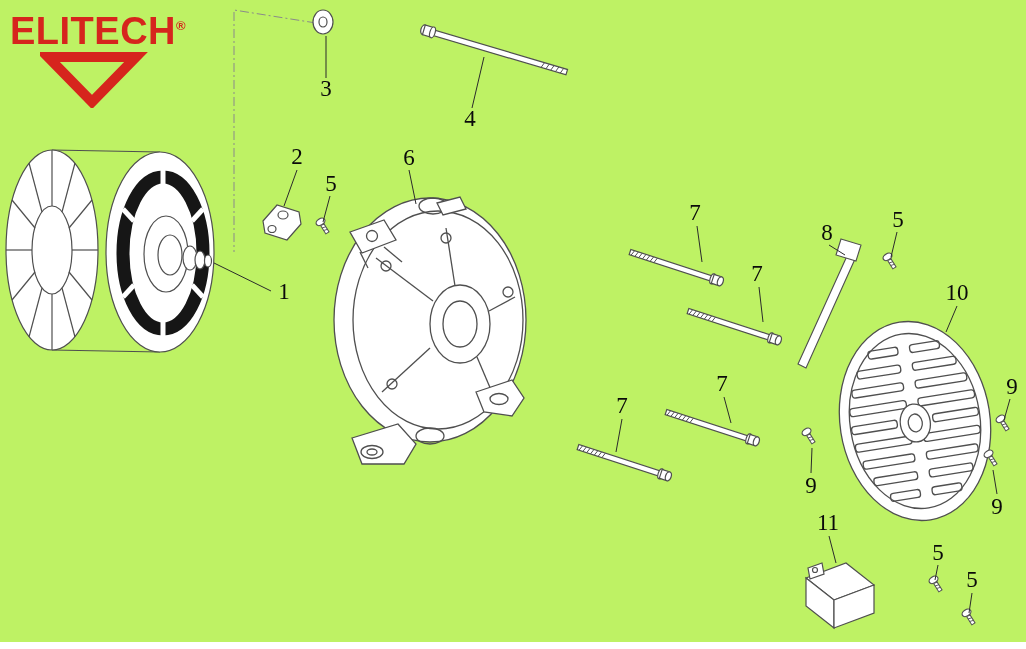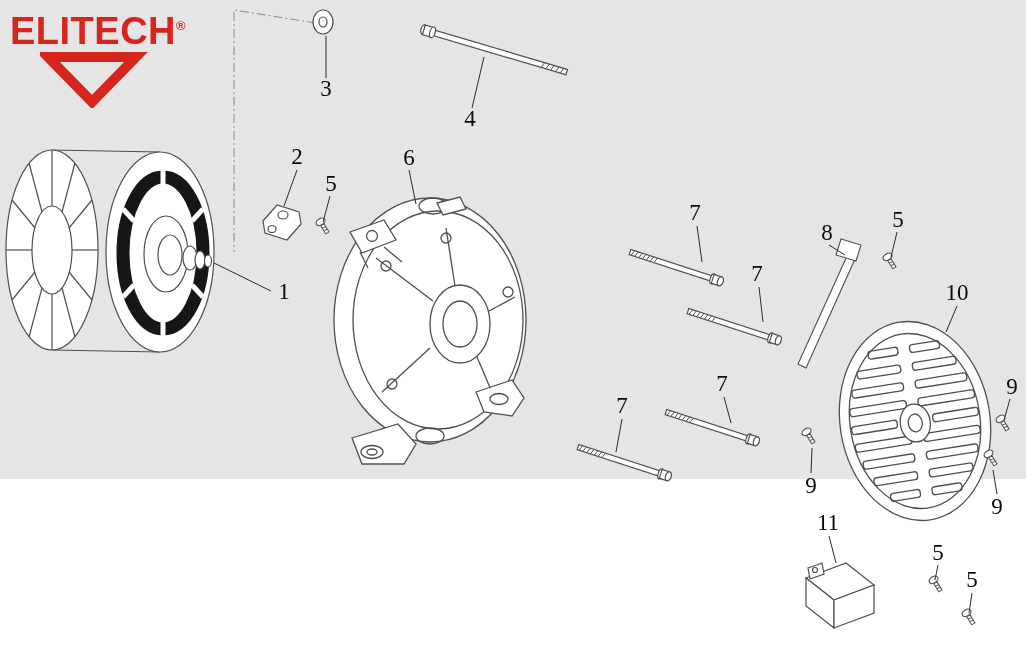--- a/index.html
+++ b/index.html
@@ -1,17 +1,17 @@
 <!DOCTYPE html>
 <html style="--brand-color: #d6251d;"><head>
 <meta charset="utf-8">
 <style>
   html,body{margin:0;padding:0;background:#fff;}
   body{width:1026px;height:649px;font-family:"Liberation Sans",sans-serif;overflow:hidden;}
-  .stage{position:relative;width:1026px;height:479px;background:#e5e5e5;}
+  .stage{position:relative;width:1026px;height:642px;background:#bef264;}
   svg.diagram{position:absolute;left:0;top:0;}
   .logo{position:absolute;left:10px;top:12px;width:190px;z-index:2;}
   .logo-text{color:var(--brand-color,#d6251d);font-weight:bold;font-size:38px;line-height:1;letter-spacing:.5px;white-space:nowrap;}
   .logo-text .reg{font-size:13px;vertical-align:super;font-weight:bold;}
   .logo-v{display:block;margin:2px 0 0 30px;}
   .callout{font-family:"Liberation Serif",serif;font-size:23px;fill:#0a0a0a;text-anchor:middle;}
   .leader{stroke:#2b2b2b;stroke-width:1;fill:none;}
   .part{stroke:#4f4f4f;fill:none;}
 </style>
 </head>

